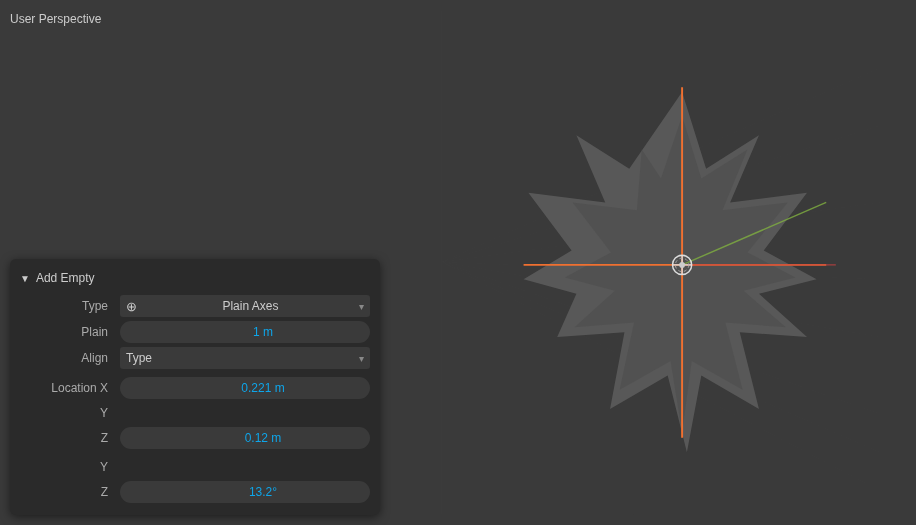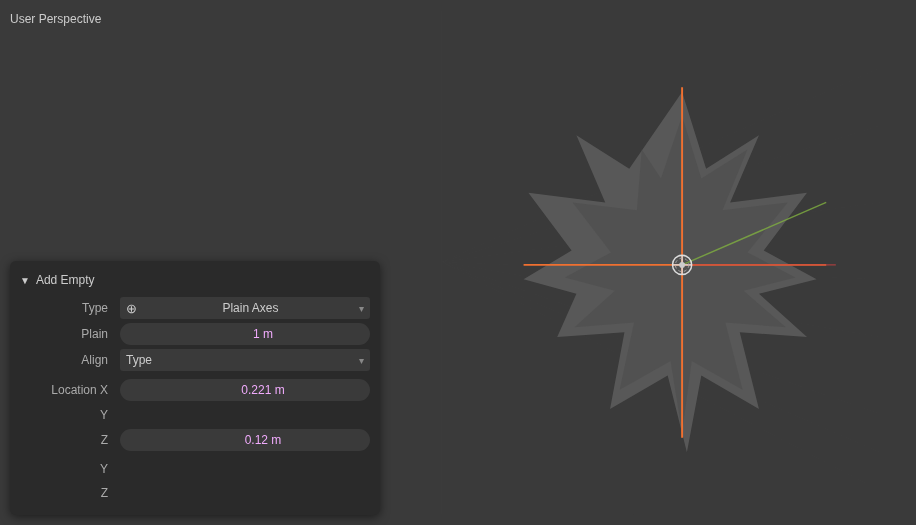--- a/index.html
+++ b/index.html
@@ -74,21 +74,21 @@
       color: #aaaaaa;
       font-size: 12px;
       flex-shrink: 0;
     }
 
     .panel-input {
       flex: 1;
       background: #3a3a3a;
       border: none;
       border-radius: 11px;
-      color: #f0abfc;
+      color: #0ea5e9;
       font-size: 12px;
       height: 22px;
       display: flex;
       align-items: center;
       justify-content: center;
       cursor: pointer;
       position: relative;
       padding-left: 36px;
     }
 
@@ -275,16 +275,19 @@
 
     <div class="section-gap"></div>
 
 
     <div class="panel-row">
       <div class="panel-label">Y</div>
     </div>
 
     <div class="panel-row">
       <div class="panel-label">Z</div>
+      <div class="panel-input">
+        <span>13.2°</span>
+      </div>
     </div>
 
   </div>
 </div>
 
 </body></html>

